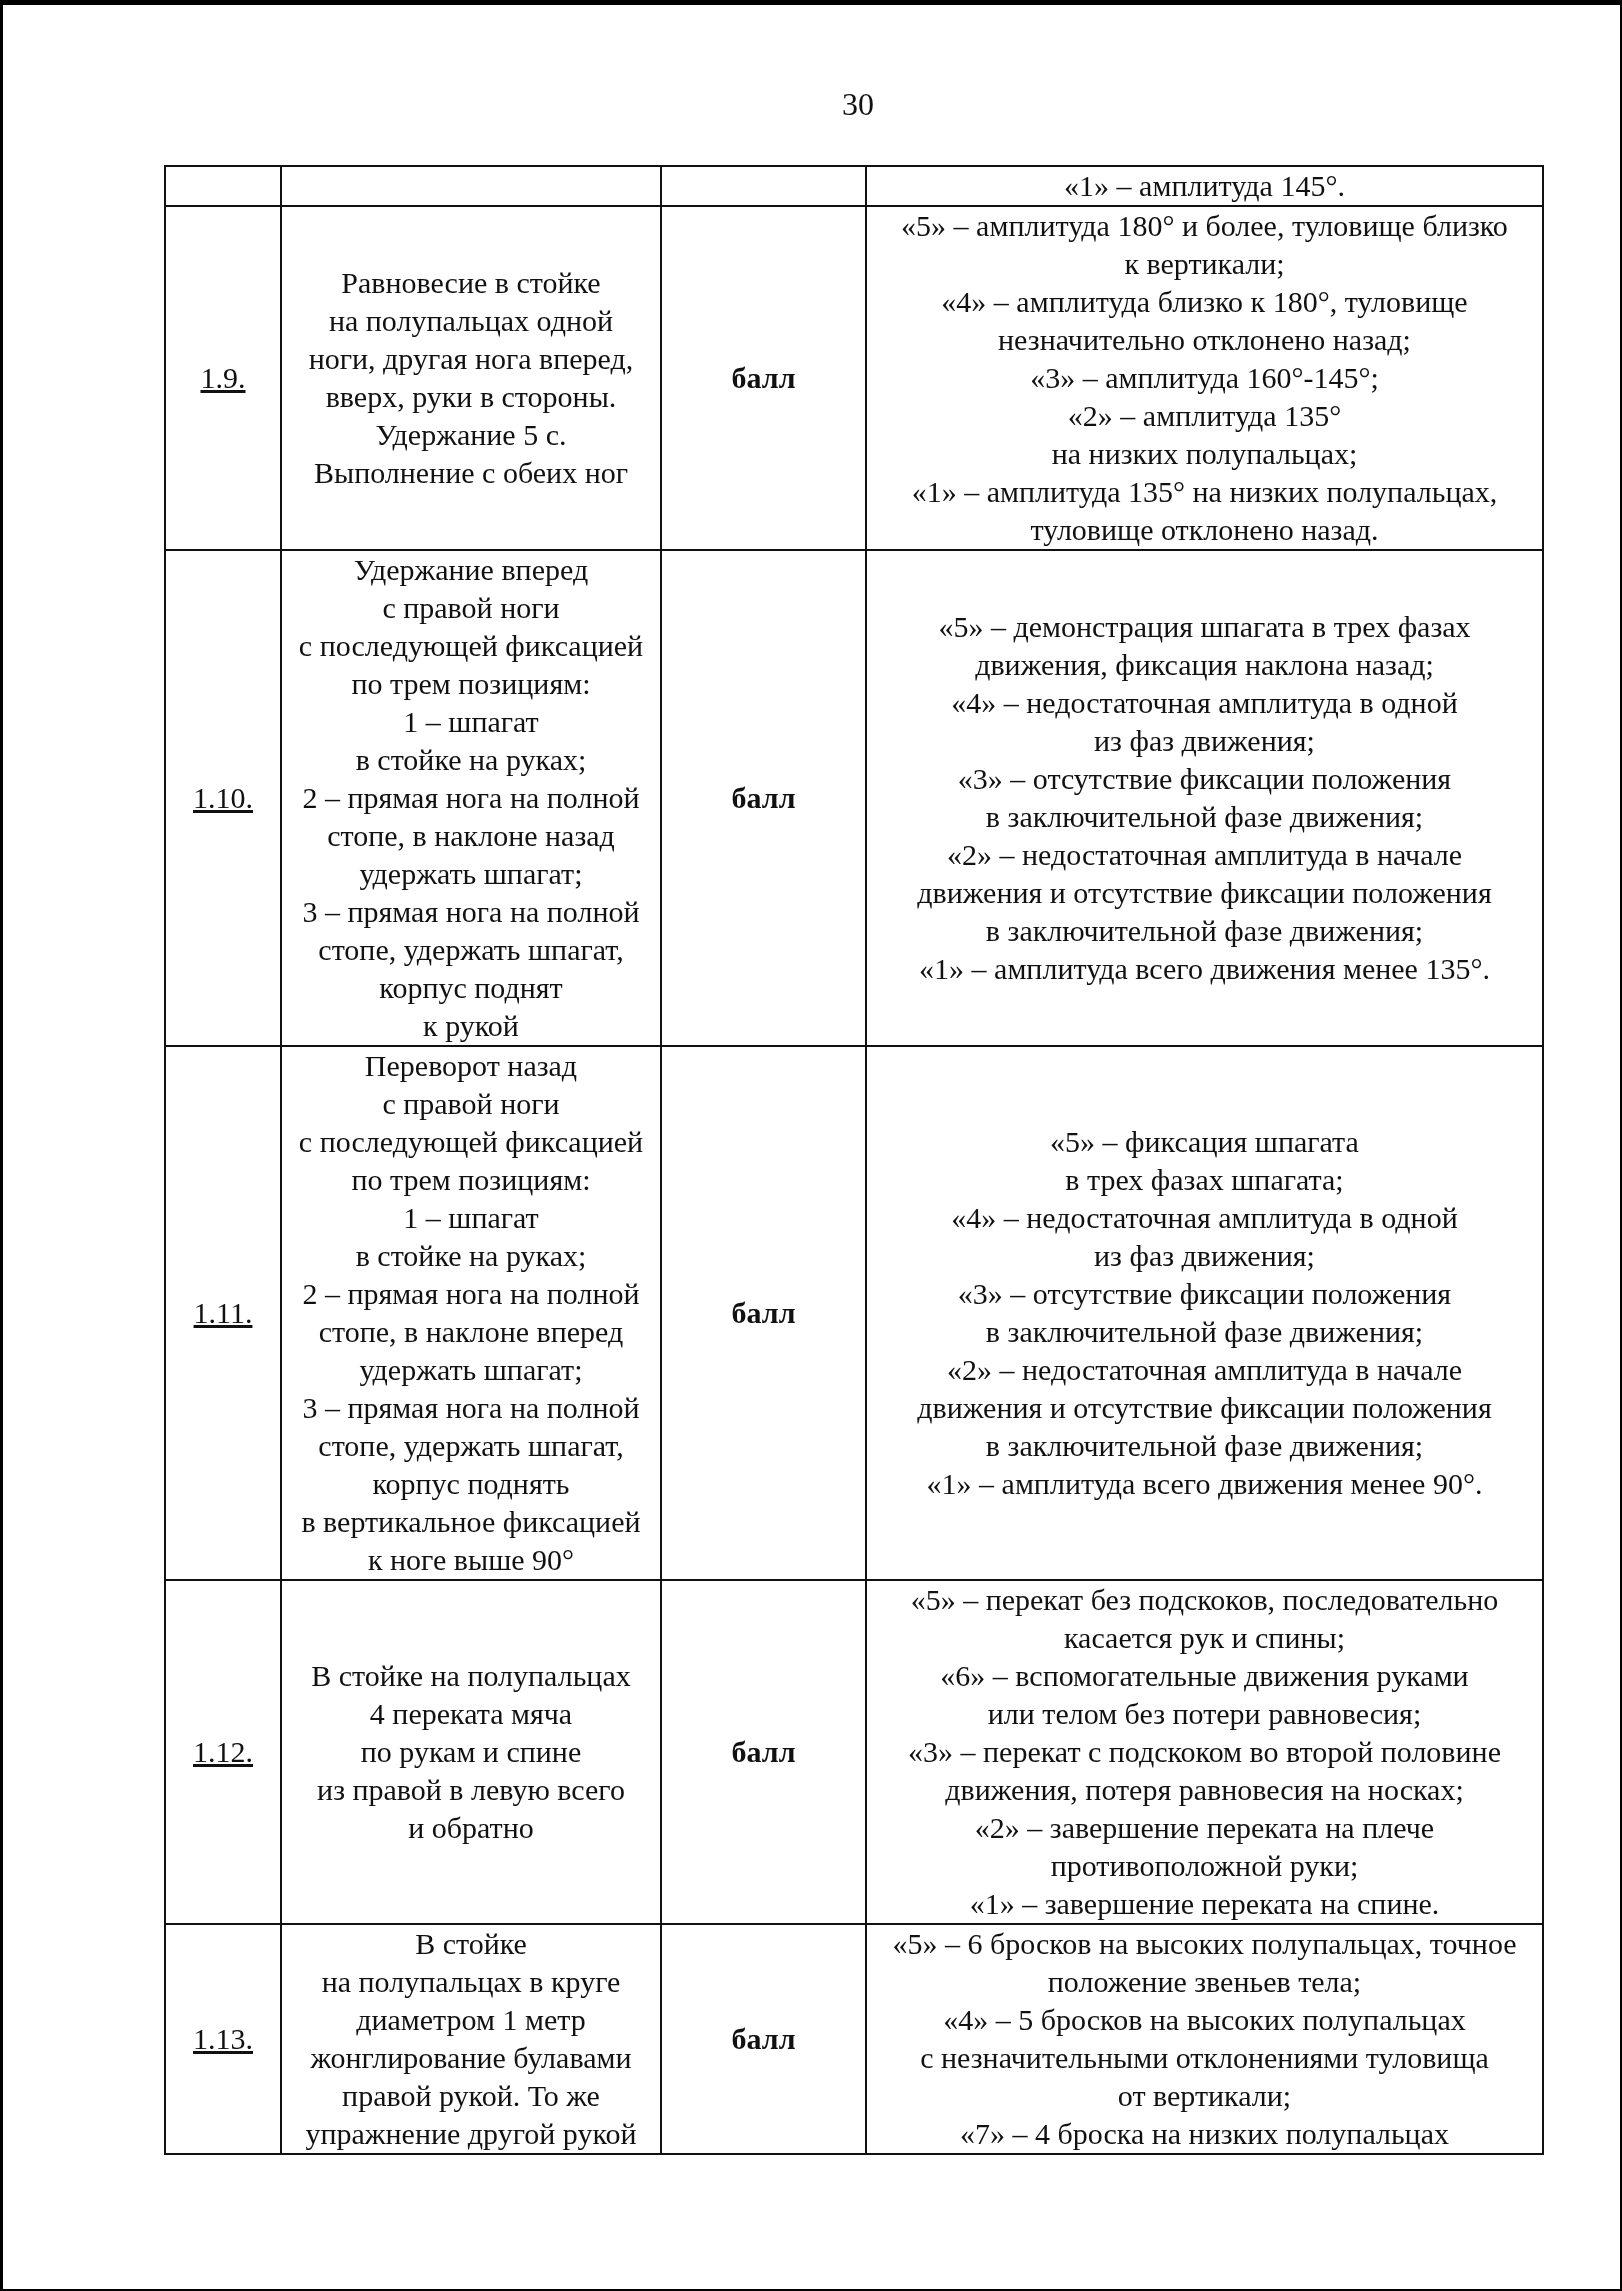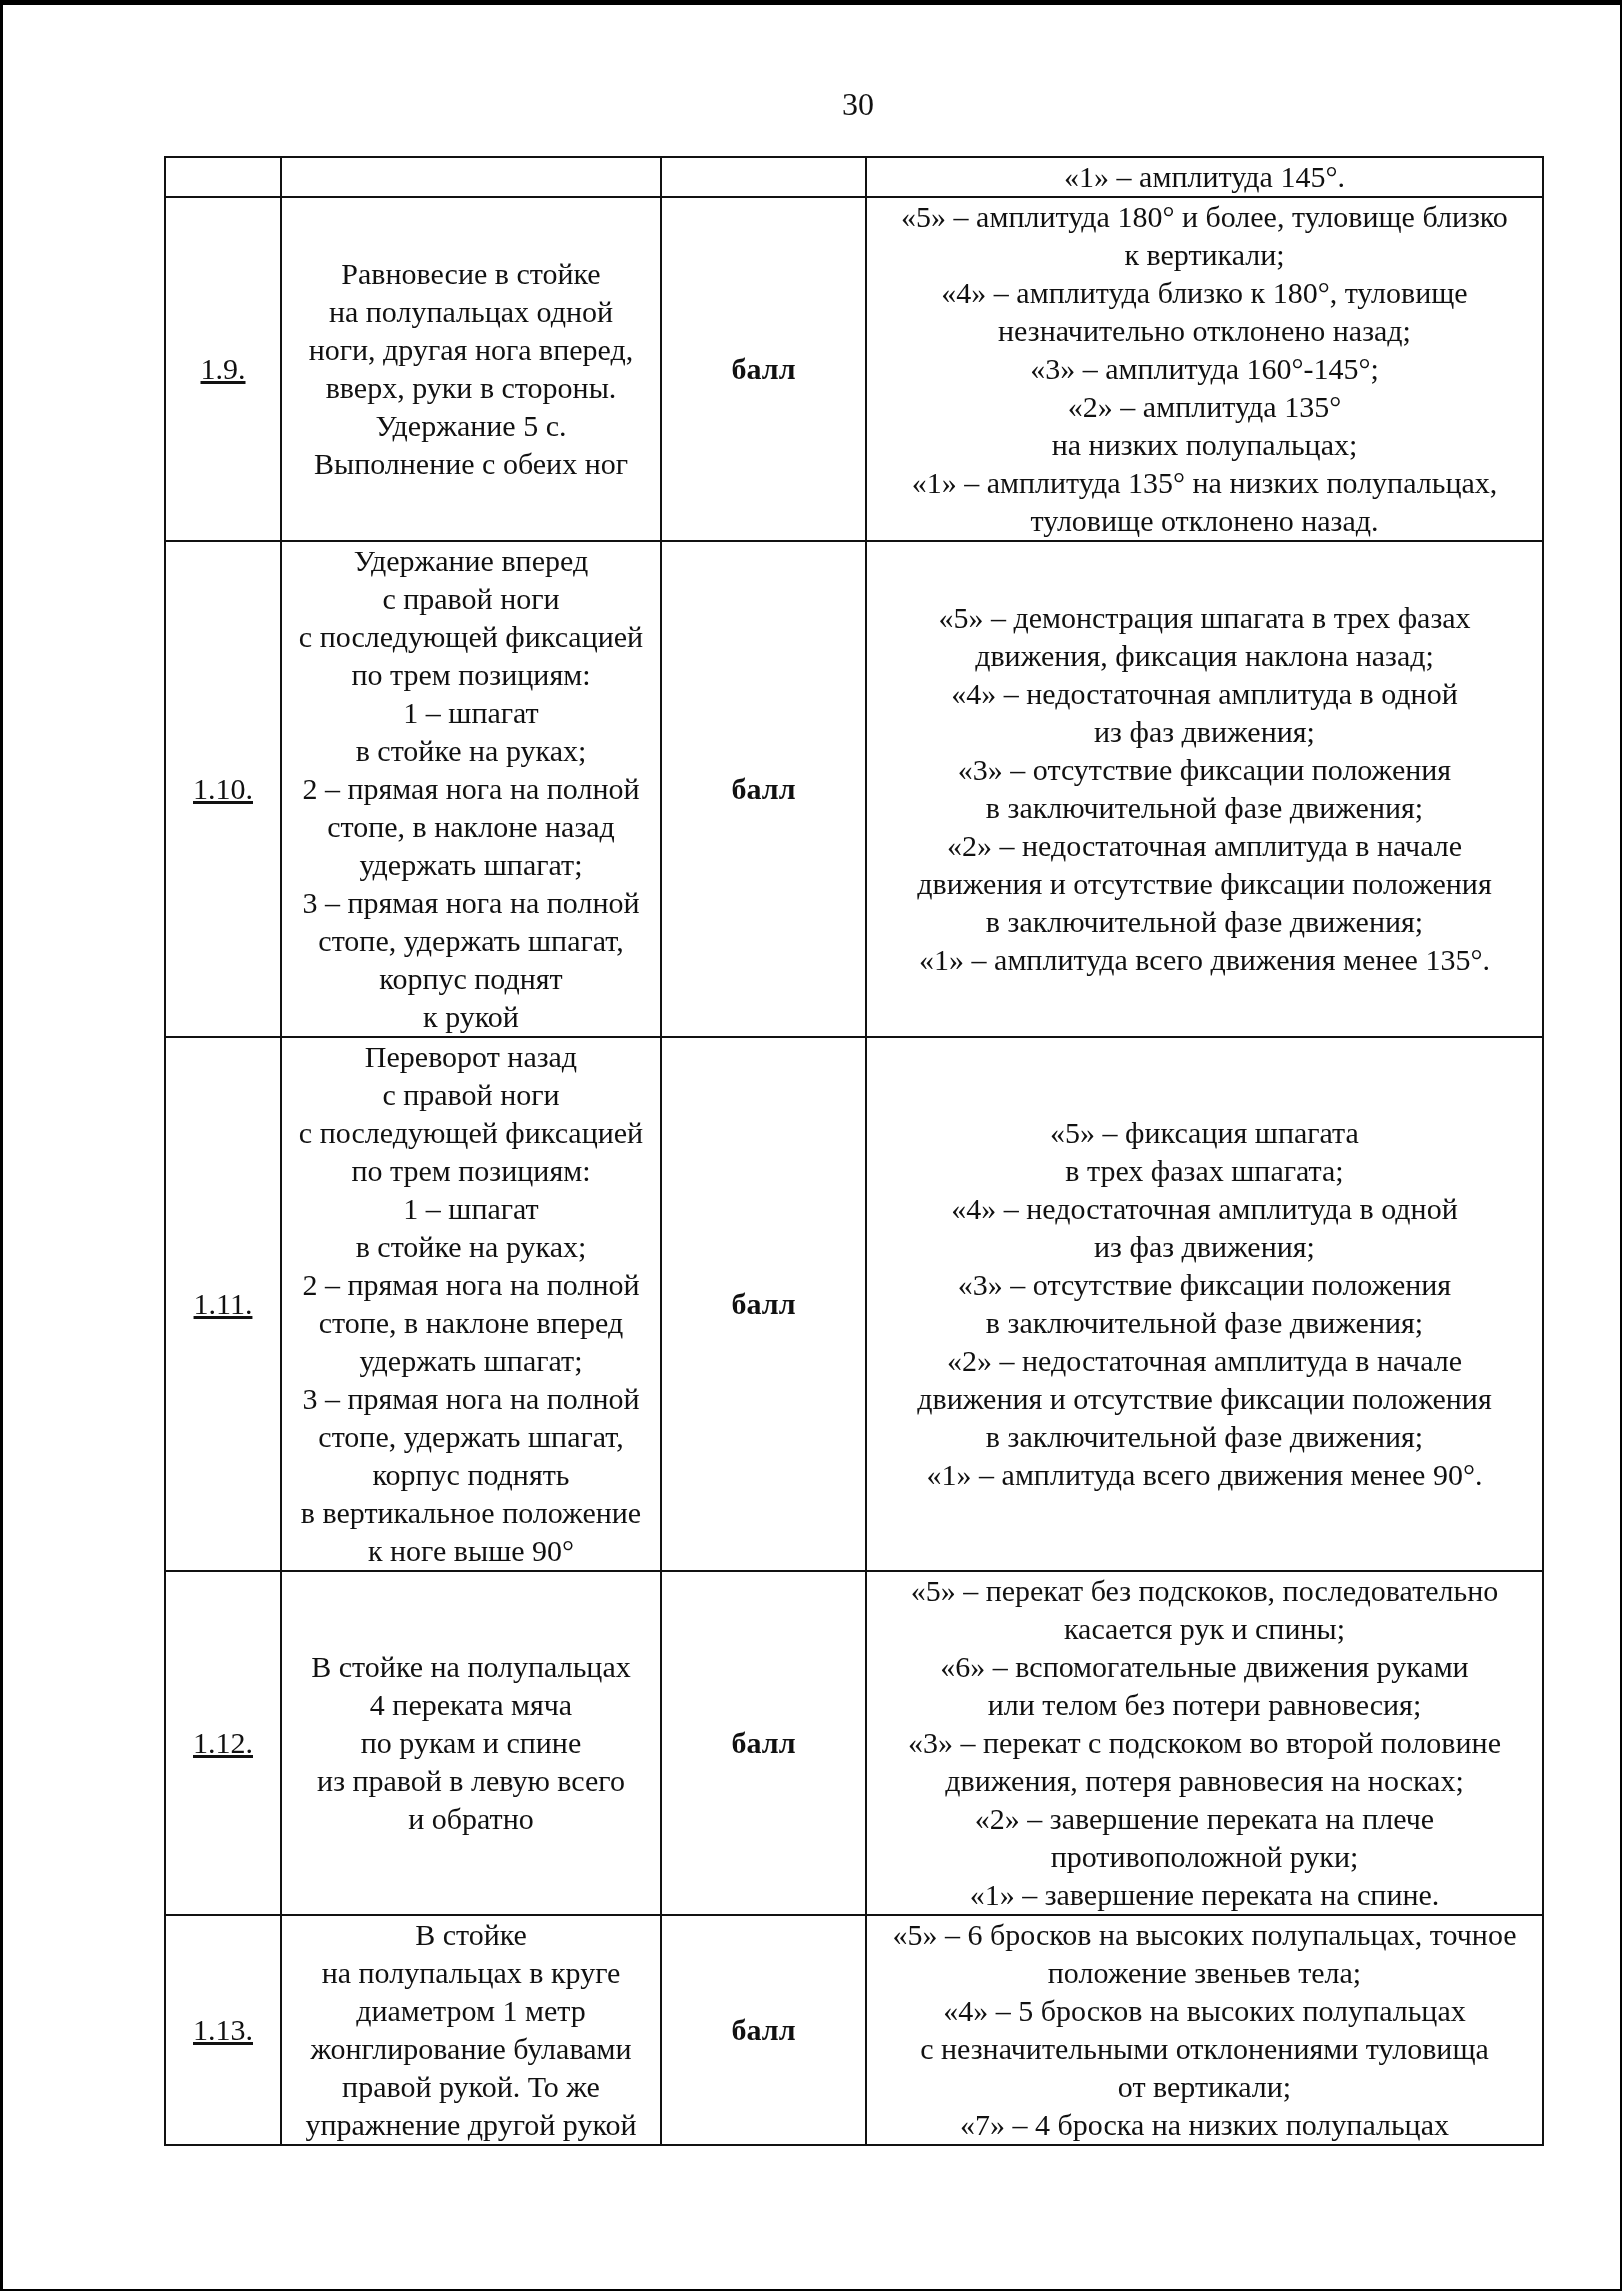--- a/index.html
+++ b/index.html
@@ -14,21 +14,21 @@
   .frame {
     position: absolute; left: 0; top: 0; width: 1623px; height: 2292px;
     border-top: 5.9px solid #000; border-left: 3.9px solid #000; border-right: 3.9px solid #000; border-bottom: 3.9px solid #000;
     box-sizing: border-box; pointer-events: none;
   }
   .page-number {
     position: absolute; left: 0; width: 1716px; top: 86px;
     text-align: center; font-size: 32px;
   }
   table.main {
-    position: absolute; left: 164px; top: 156px;
+    position: absolute; left: 164px; top: 165px;
     width: 1380px;
     border-collapse: collapse;
     table-layout: fixed;
   }
   table.main td {
     border: 2px solid #111;
     text-align: center;
     vertical-align: middle;
     font-size: 30px;
     line-height: 38px;
@@ -119,21 +119,21 @@
           <span class="line">с последующей фиксацией</span>
           <span class="line">по трем позициям:</span>
           <span class="line">1 – шпагат</span>
           <span class="line">в стойке на руках;</span>
           <span class="line">2 – прямая нога на полной</span>
           <span class="line">стопе, в наклоне вперед</span>
           <span class="line">удержать шпагат;</span>
           <span class="line">3 – прямая нога на полной</span>
           <span class="line">стопе, удержать шпагат,</span>
           <span class="line">корпус поднять</span>
-          <span class="line">в вертикальное положение</span>
+          <span class="line">в вертикальное фиксацией</span>
           <span class="line">к ноге выше 90°</span>
         </td>
         <td class="unit">балл</td>
         <td class="crit">
           <span class="line">«5» – фиксация шпагата</span>
           <span class="line">в трех фазах шпагата;</span>
           <span class="line">«4» – недостаточная амплитуда в одной</span>
           <span class="line">из фаз движения;</span>
           <span class="line">«3» – отсутствие фиксации положения</span>
           <span class="line">в заключительной фазе движения;</span>

